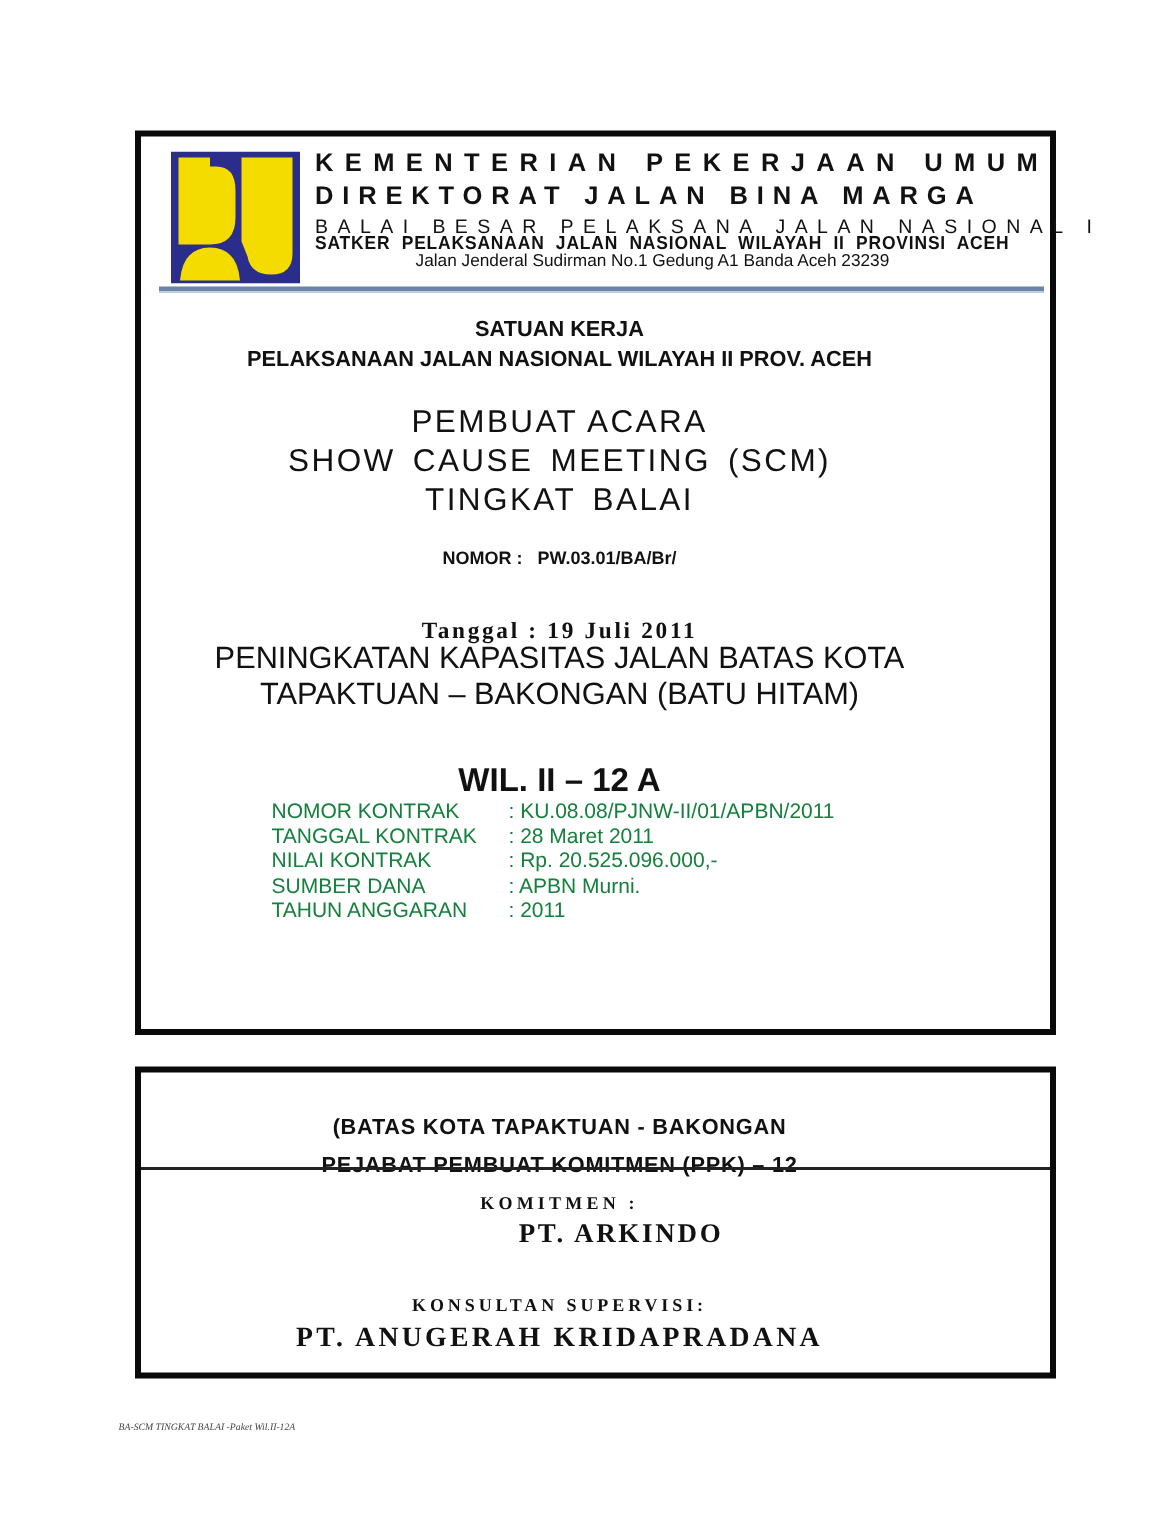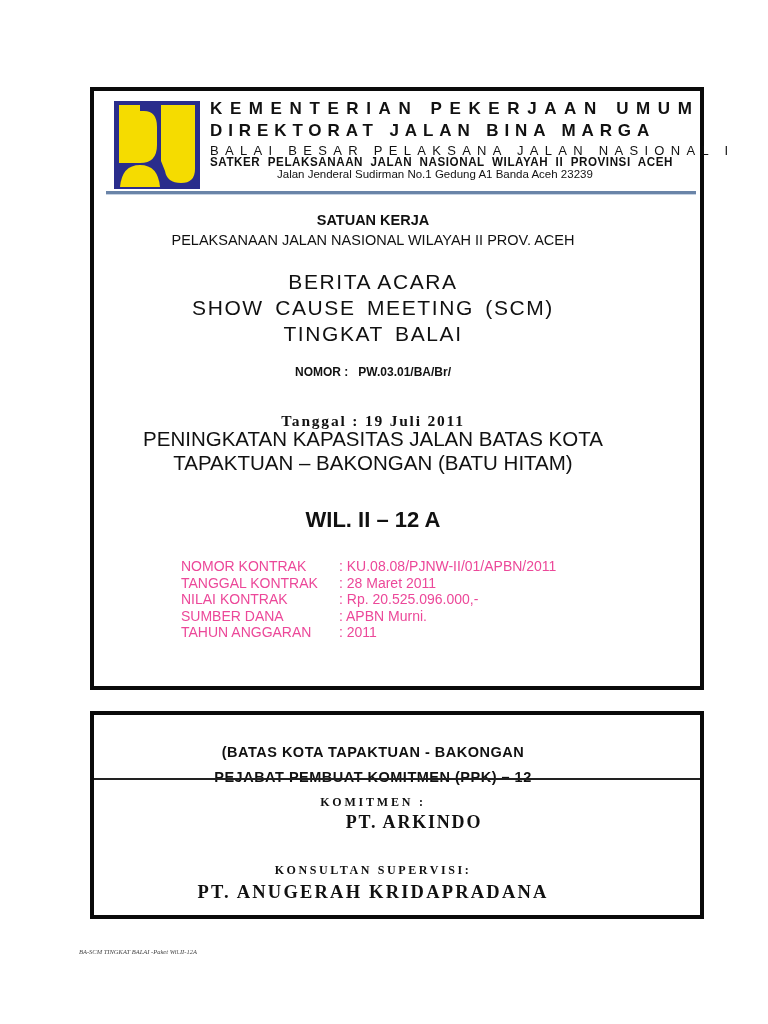--- a/index.html
+++ b/index.html
@@ -20,31 +20,31 @@
   .logo { left: 114px; top: 101px; width: 86px; height: 88px; }
   .hdr { left: 210px; width: 488px; white-space: nowrap; }
   .h1 { top: 99px; font-size: 17px; font-weight: bold; letter-spacing: 7.6px; }
   .h2 { top: 121px; font-size: 17px; font-weight: bold; letter-spacing: 5.9px; }
   .h3 { top: 143px; font-size: 13px; letter-spacing: 6.3px; }
   .h4 { top: 155px; font-size: 12.5px; font-weight: bold; transform: scaleX(0.93); transform-origin: left; letter-spacing: 0.6px; word-spacing: 4px; }
   .h5 { top: 168px; left: 277px; font-size: 11.5px; }
   .hrule { left: 106px; top: 191px; width: 590px; height: 3px; background: #6a84a8; border-bottom: 1px solid #c6d2e2; }
   .center { left: 94px; width: 558px; text-align: center; white-space: nowrap; }
   .t-satuan { top: 212px; font-size: 14.5px; font-weight: bold; }
-  .t-pelaks { top: 232px; font-size: 14.5px; font-weight: normal; }
+  .t-pelaks { top: 232px; font-size: 14.5px; font-weight: bold; }
   .t-berita { top: 270px; font-size: 21px; letter-spacing: 1.6px; }
   .t-scm { top: 296px; font-size: 21px; letter-spacing: 1.6px; word-spacing: 4px; }
   .t-tingkat { top: 322px; font-size: 21px; letter-spacing: 1.6px; word-spacing: 4px; }
   .t-nomor { top: 365px; font-size: 12px; font-weight: bold; }
   .t-nomor .lbl { margin-right: 10px; }
   .t-tanggal { top: 381px; font-family: "Liberation Serif", serif; font-size: 15.5px; font-weight: bold; letter-spacing: 1.8px; margin-top: 31px; }
   .t-proj1 { top: 427px; font-size: 20.5px; }
   .t-proj2 { top: 451px; font-size: 20.5px; }
   .t-wil { top: 507px; font-size: 22px; font-weight: bold; }
-  .contract { left: 181px; top: 558px; font-size: 14px; color: #ec4899; line-height: 16.5px; }
+  .contract { left: 181px; top: 532px; font-size: 14px; color: #15803d; line-height: 16.5px; }
   .contract .row { display: flex; white-space: nowrap; }
   .contract .k { width: 158px; }
   .b2-1 { top: 725px; font-size: 14.5px; font-weight: bold; letter-spacing: 0.5px; margin-top: 44px; }
   .b2-2 { top: 744px; font-size: 14.5px; font-weight: bold; letter-spacing: 0.5px; }
   .divider { left: 94px; top: 778px; width: 606px; height: 2px; background: #222; }
   .serif { font-family: "Liberation Serif", serif; font-weight: bold; }
   .b2-plk { top: 795px; font-size: 12px; letter-spacing: 2.8px; }
   .b2-ark { top: 812px; font-size: 18px; letter-spacing: 1.8px; padding-left: 41px; }
   .b2-kon { top: 863px; font-size: 12px; letter-spacing: 2.6px; }
   .b2-anu { top: 882px; font-size: 18.5px; letter-spacing: 2.2px; }
@@ -65,21 +65,21 @@
 <div class="abs hdr h1">KEMENTERIAN PEKERJAAN UMUM</div>
 <div class="abs hdr h2">DIREKTORAT JALAN BINA MARGA</div>
 <div class="abs hdr h3">BALAI BESAR PELAKSANA JALAN NASIONAL I</div>
 <div class="abs hdr h4">SATKER PELAKSANAAN JALAN NASIONAL WILAYAH II PROVINSI ACEH</div>
 <div class="abs h5">Jalan Jenderal Sudirman No.1 Gedung A1 Banda Aceh 23239</div>
 <div class="abs hrule"></div>
 
 <div class="abs center t-satuan">SATUAN KERJA</div>
 <div class="abs center t-pelaks">PELAKSANAAN JALAN NASIONAL WILAYAH II PROV. ACEH</div>
 
-<div class="abs center t-berita">BERITA ACARA</div>
+<div class="abs center t-berita">PEMBUAT ACARA</div>
 <div class="abs center t-scm">SHOW CAUSE MEETING (SCM)</div>
 <div class="abs center t-tingkat">TINGKAT BALAI</div>
 
 <div class="abs center t-nomor">
   <span class="lbl">NOMOR :</span><span>PW.03.01/BA/Br/</span>
 </div>
 <div class="abs center t-tanggal">Tanggal  :  19 Juli 2011</div>
 
 <div class="abs center t-proj1">PENINGKATAN KAPASITAS JALAN BATAS KOTA</div>
 <div class="abs center t-proj2">TAPAKTUAN – BAKONGAN (BATU HITAM)</div>

